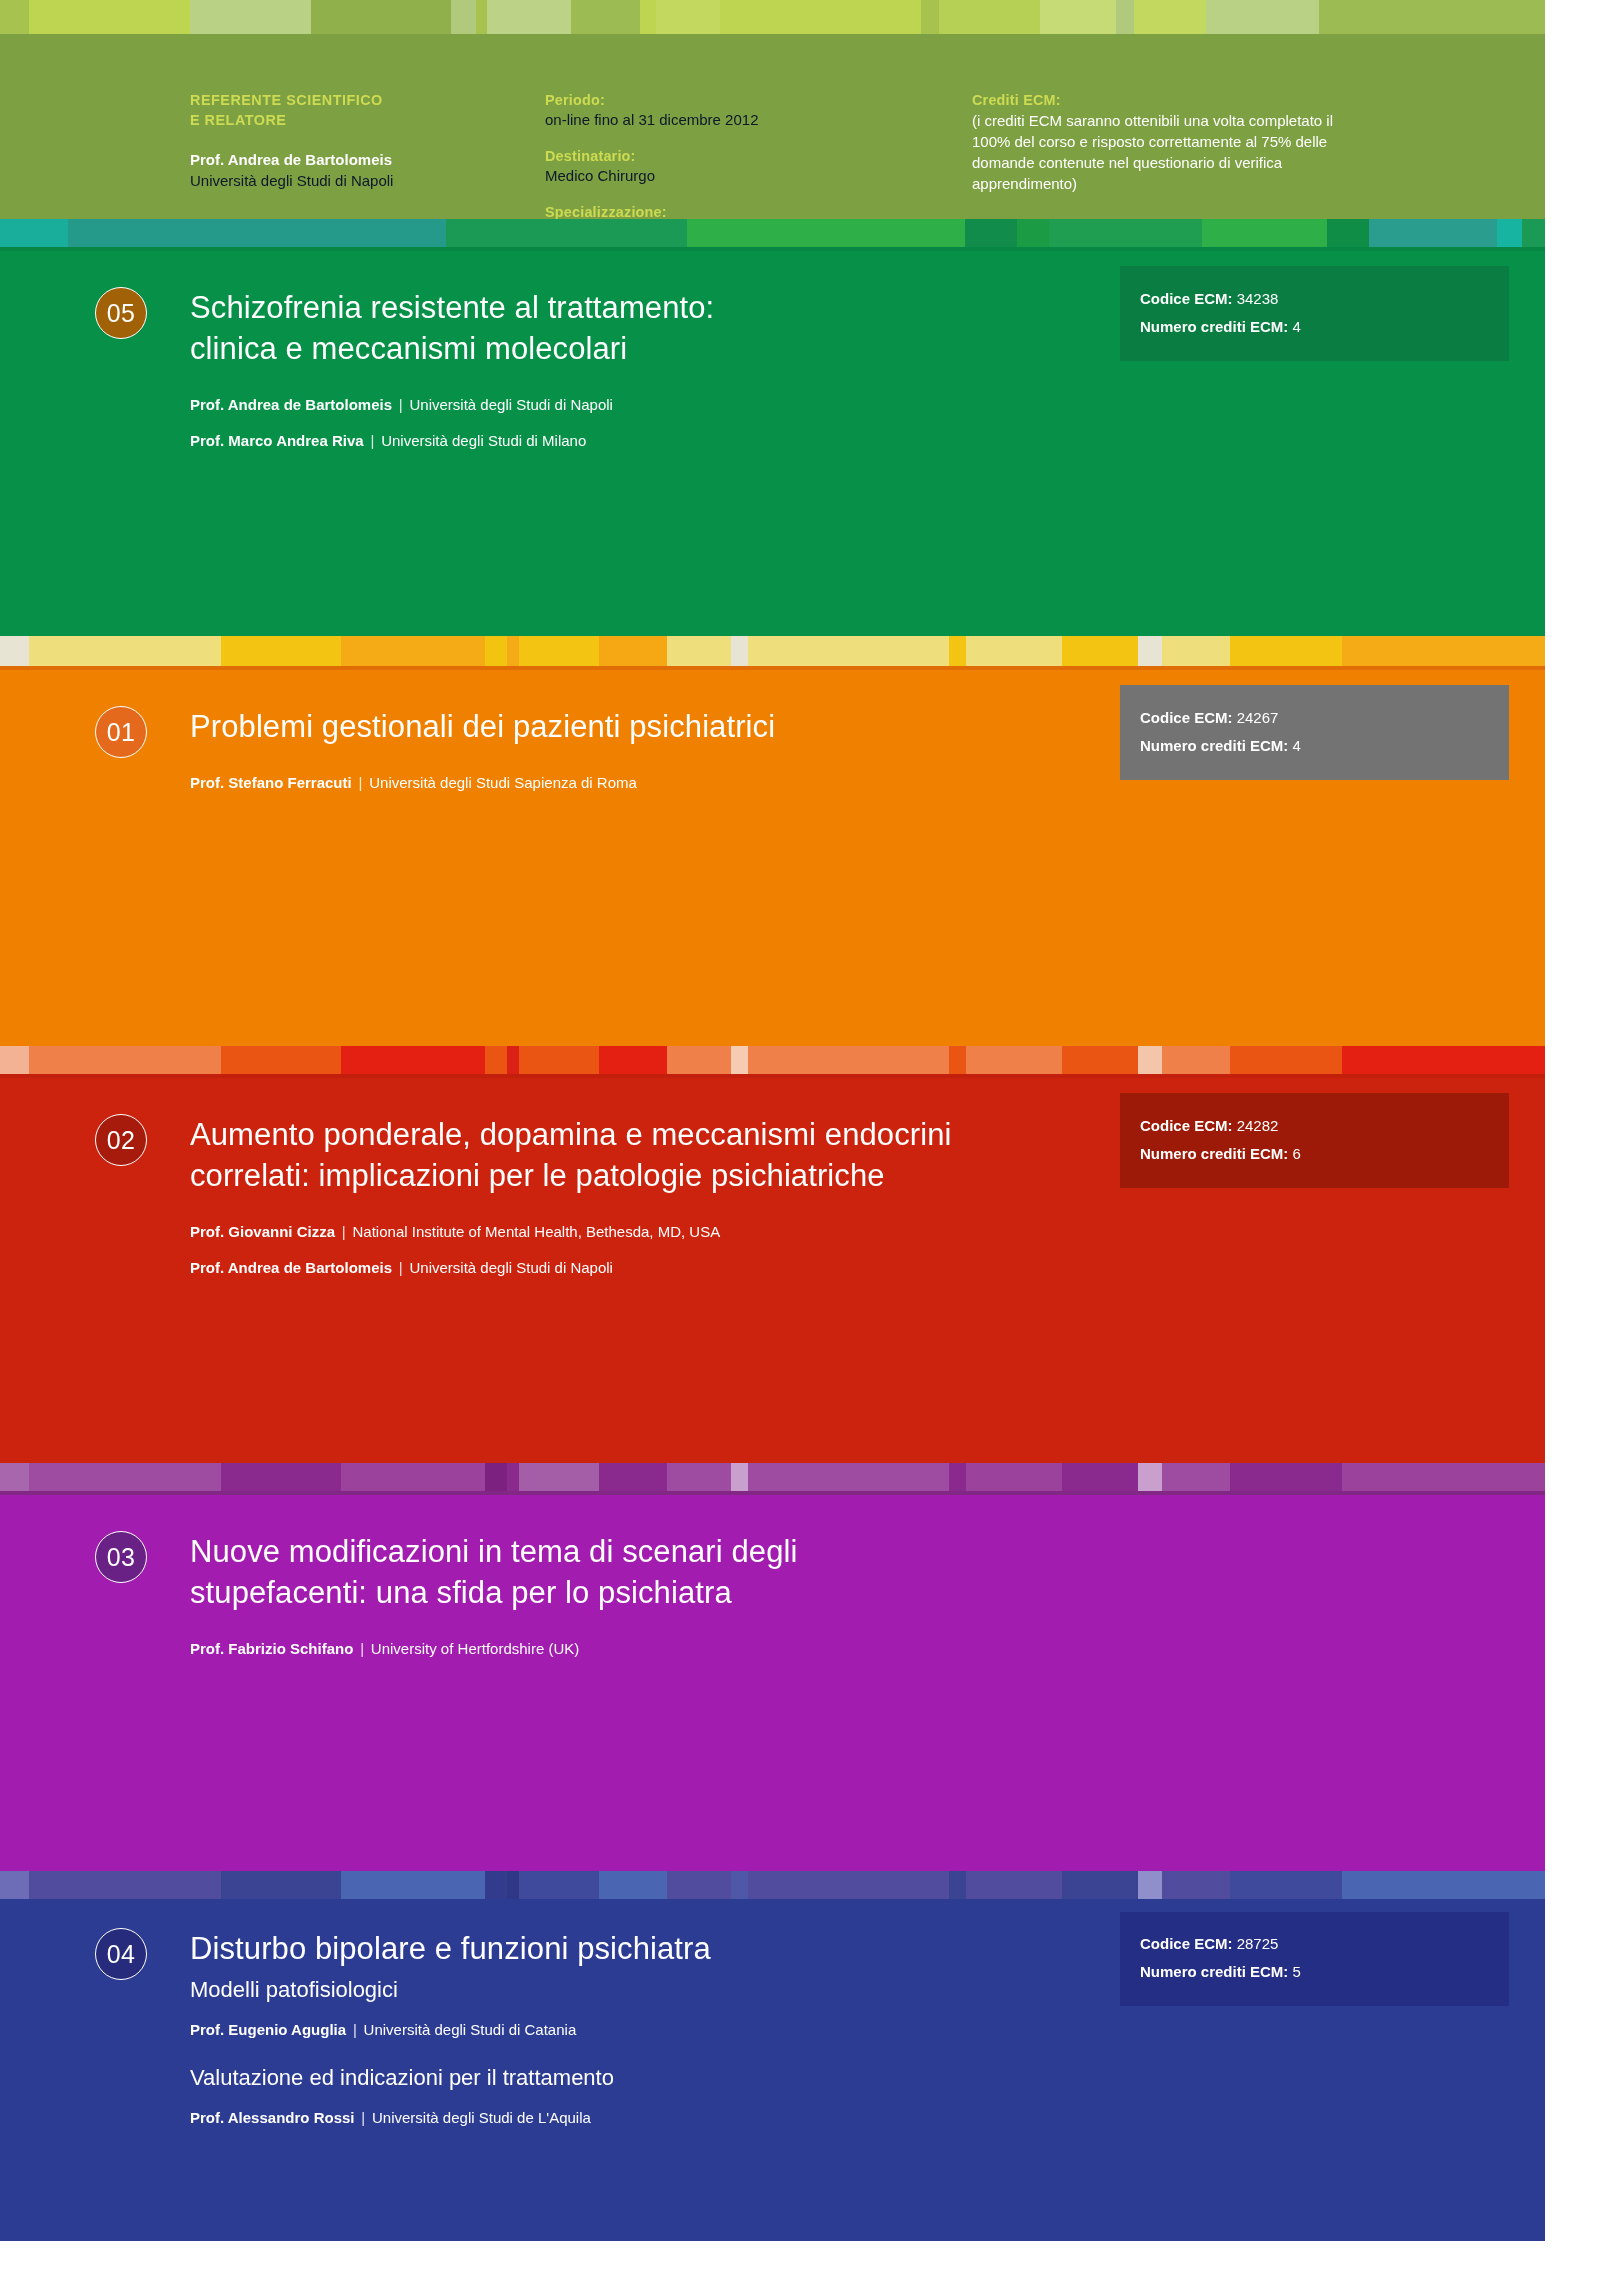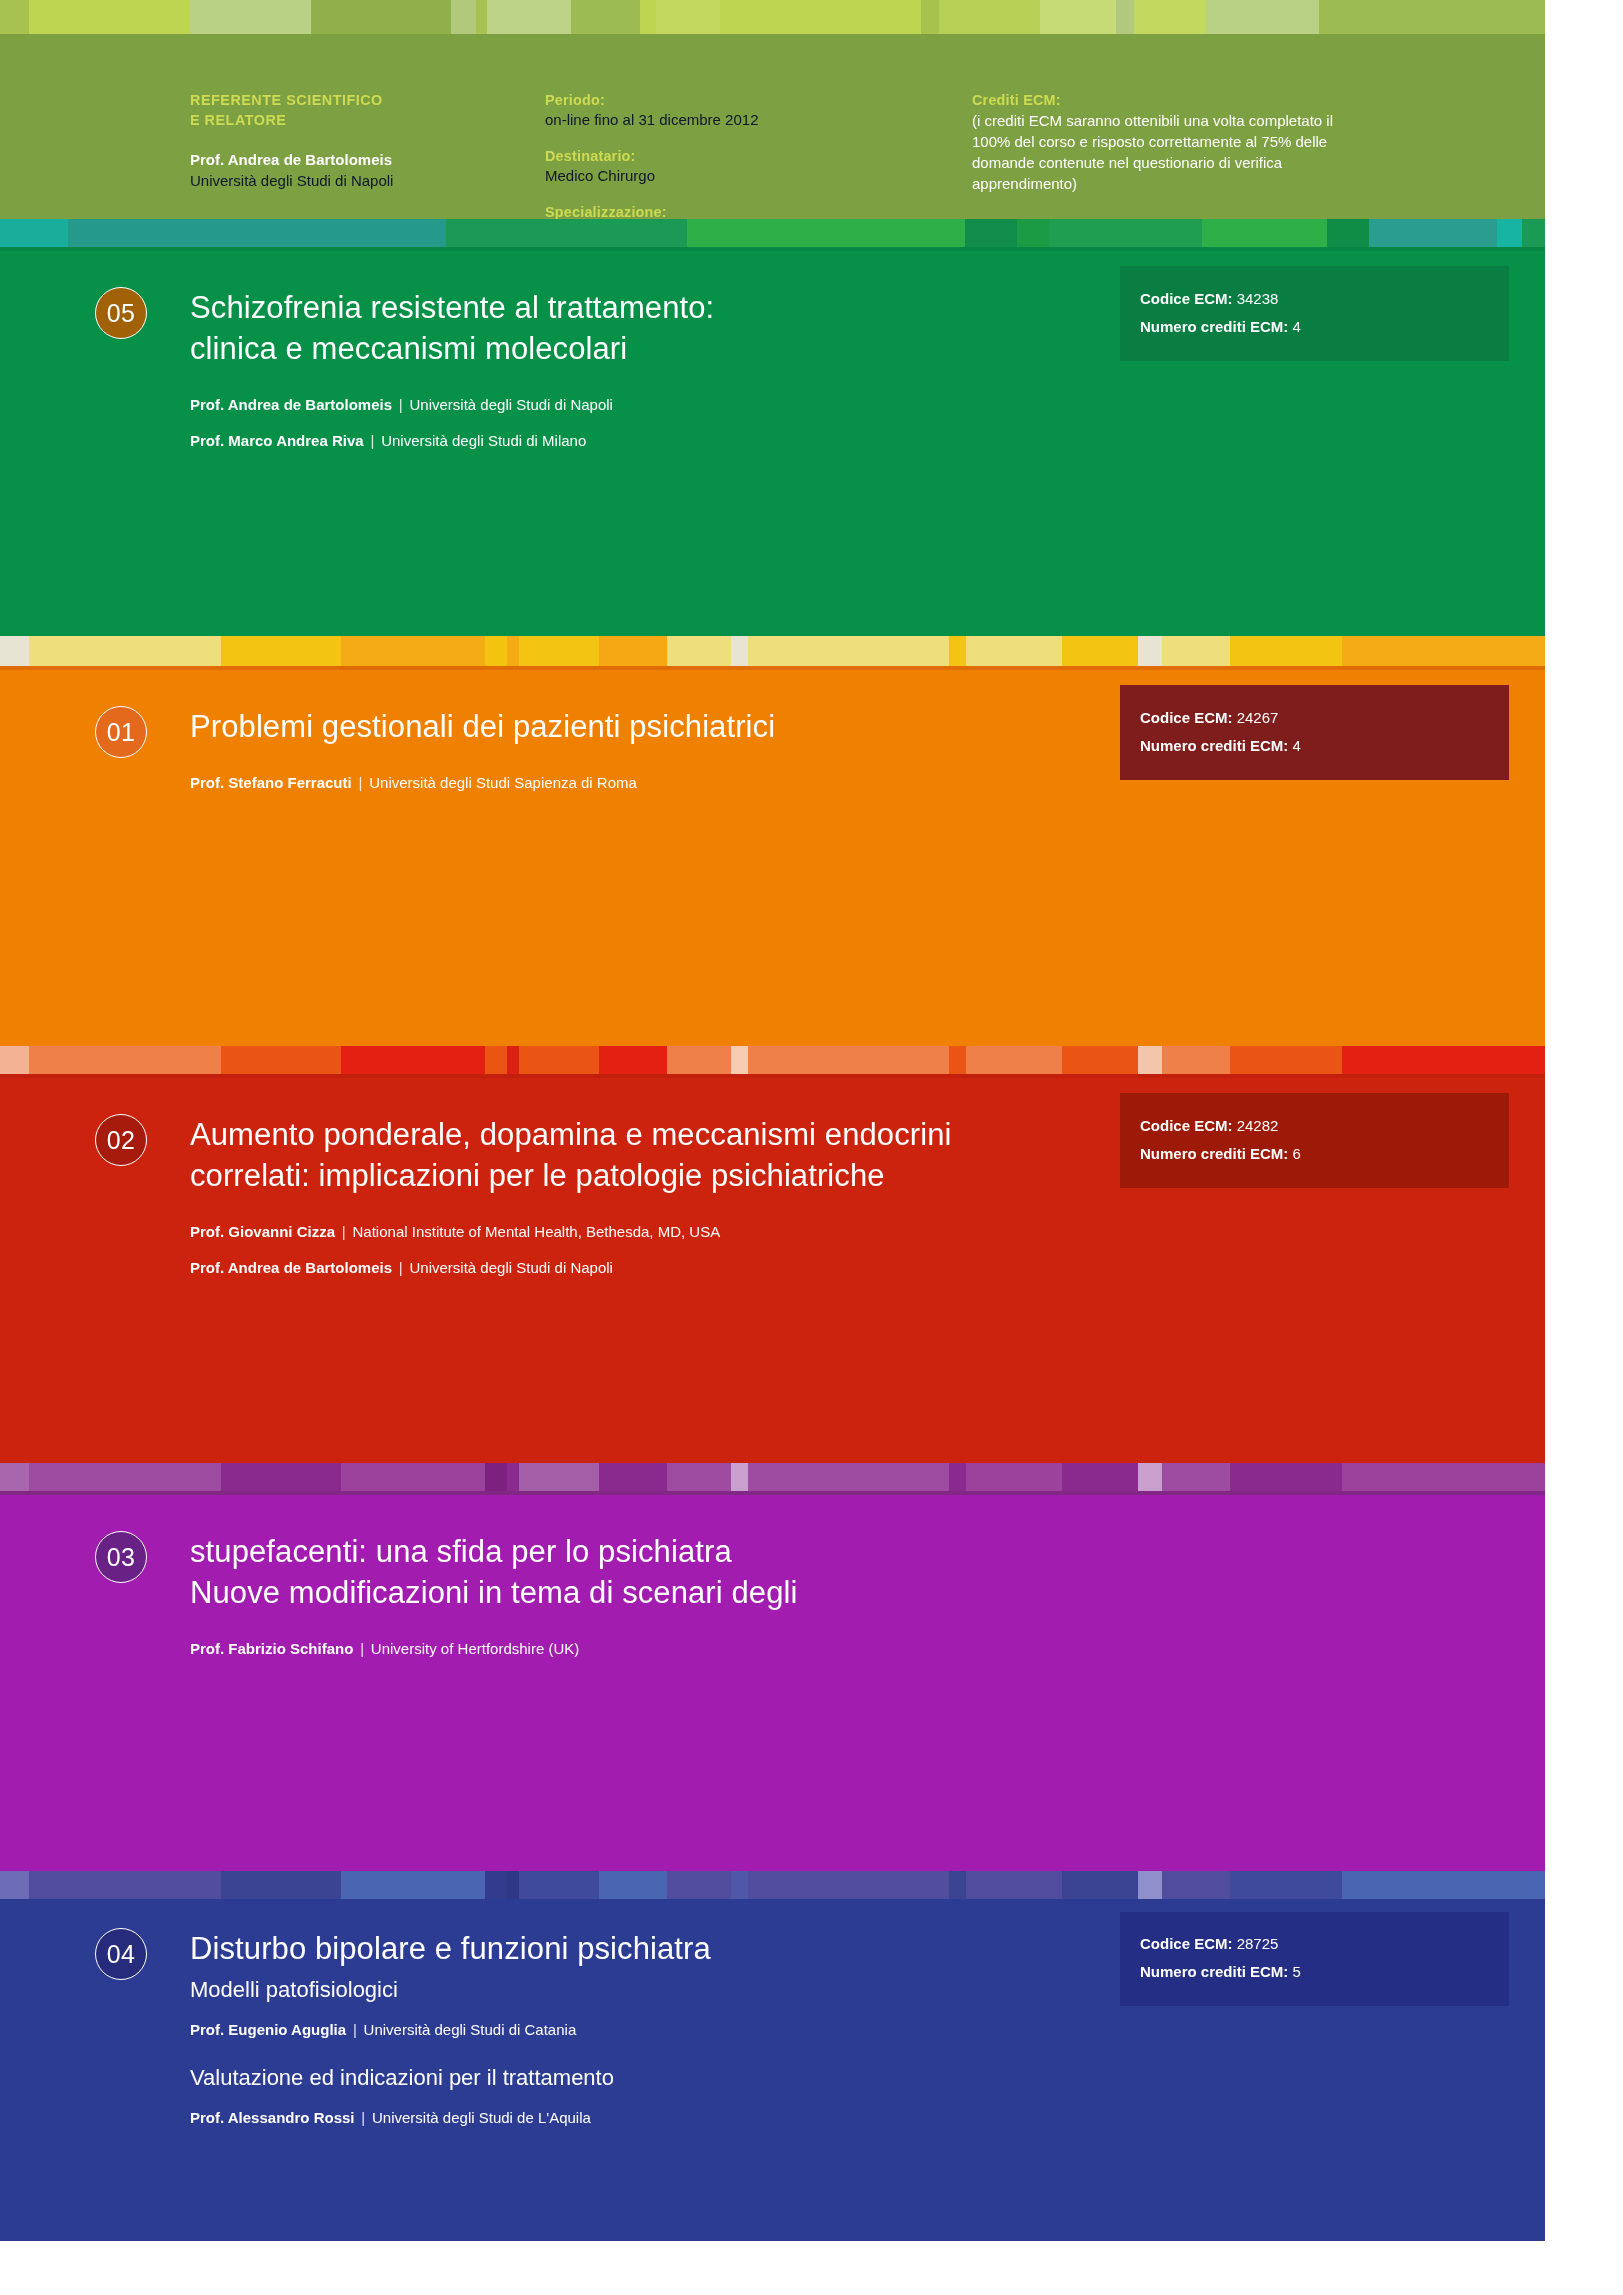--- a/index.html
+++ b/index.html
@@ -132,21 +132,21 @@
   .sec-purple { background:#a21caf; }
   .sec-blue   { background:#2c3c93; }
 
   .badge-green  { background:#a16207; }
   .badge-orange { background:#e4691d; }
   .badge-red    { background:#a61b0c; }
   .badge-purple { background:#6a2185; }
   .badge-blue   { background:#262b7c; }
 
   .box-green  { background:#0a7e42; }
-  .box-orange { background:#7f1d1d; }
+  .box-orange { background:#737373; }
   .box-red    { background:#9c1a07; }
   .box-purple { background:#6e2c8c; }
   .box-blue   { background:#242e84; }
 
   .muted-key { color:#c9a8d4; }
 </style>
 </head>
 <body>
 
 <div class="page">
@@ -325,22 +325,22 @@
         <span style="background: rgb(201, 160, 205); width: 1.5544%;"></span>
         <span style="background: rgb(157, 76, 162); width: 4.40414%;"></span>
         <span style="background: rgb(139, 42, 142); width: 7.25389%;"></span>
         <span style="background: rgb(154, 66, 156); width: 13.1088%;"></span>
         <i style="position: absolute; left: 0px; right: 0px; bottom: 0px; height: 4.2px; background: rgb(131, 39, 134);"></i>
       </div>
       <div class="section sec-purple" style="min-height: 376px;">
         <div class="course-body" style="padding-top:36px">
           <div class="badge badge-purple">03</div>
           <div class="course-text">
+            <div class="course-title">Nuove modificazioni in tema di scenari degli</div>
             <div class="course-title">stupefacenti: una sfida per lo psichiatra</div>
-            <div class="course-title">Nuove modificazioni in tema di scenari degli</div>
             <div style="height:12px"></div>
             <div class="speaker"><span class="nm">Prof. Fabrizio Schifano</span><span class="sep">|</span><span class="af">University of Hertfordshire (UK)</span></div>
           </div>
         </div>
       </div>
       <div class="stripes" style="height: 32px; background: rgb(44, 60, 147);">
         <span style="background: rgb(109, 108, 182); width: 1.86528%;"></span>
         <span style="background: rgb(81, 76, 158); width: 12.4352%;"></span>
         <span style="background: rgb(59, 68, 146); width: 7.77202%;"></span>
         <span style="background: rgb(74, 101, 178); width: 9.32642%;"></span>

